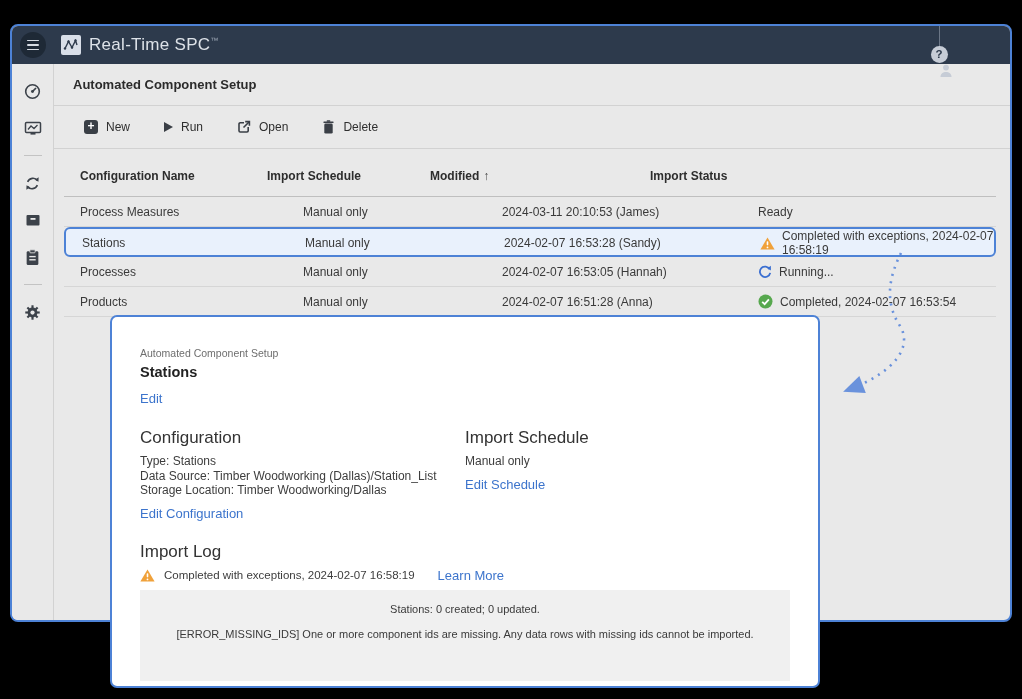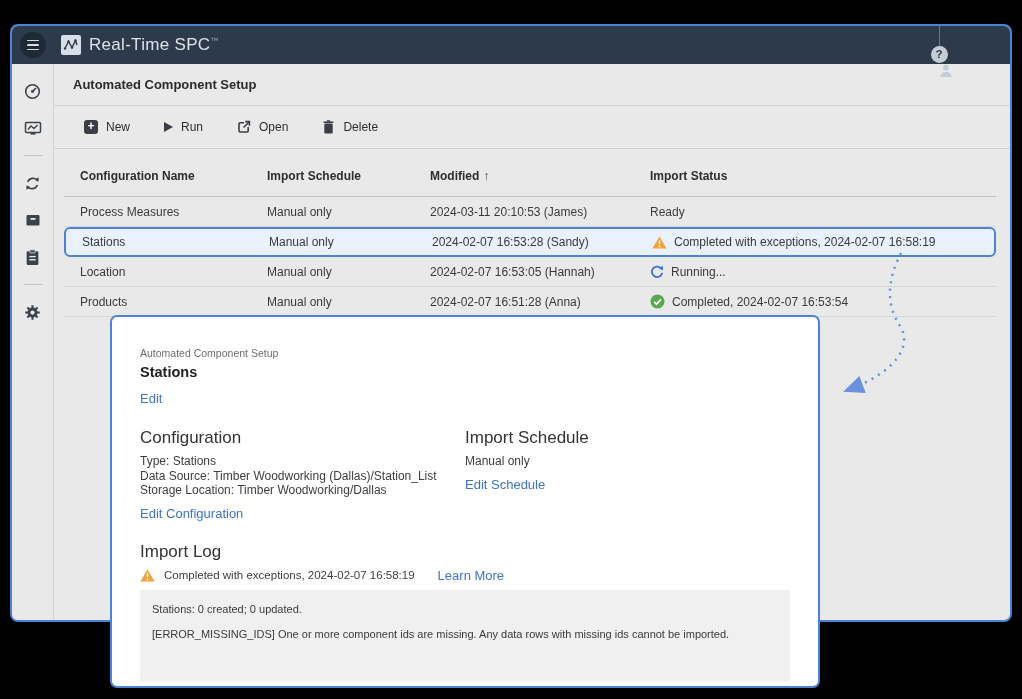--- a/index.html
+++ b/index.html
@@ -40,21 +40,21 @@
   .tool-btn { display:flex; align-items:center; gap:8px; font-size:12px; color:#2f2f2f; cursor:pointer; }
   .icon-new { width:14px; height:14px; background:#3a3f46; border-radius:3px; color:#fff; font-size:12px; line-height:13px; text-align:center; font-weight:700; }
   .icon-run { width:0; height:0; border-top:5.5px solid transparent; border-bottom:5.5px solid transparent; border-left:9px solid #3a3f46; }
 
   
   .table { margin:0 14px 0 10px; }
   .t-row { display:grid; grid-template-columns:187px 163px 220px 1fr; align-items:center; }
   .t-head { height:48px; align-items:end; padding-bottom:13px; border-bottom:1px solid #bfbfbf; }
   .t-head > div { font-size:12px; font-weight:700; color:#2d2d2d; padding-left:16px; cursor:pointer; }
   .sort-arrow { font-weight:400; margin-left:4px; color:#444; }
-  .t-body-row { height:30px; border-bottom:1px solid #d6d6d6; font-size:12px; color:#3a3a3a; cursor:pointer; }
+  .t-body-row { height:30px; border-bottom:1px solid #d6d6d6; font-size:12px; color:#3a3a3a; cursor:pointer;gap:36px; }
   .t-body-row > div { padding-left:16px; display:flex; align-items:center; gap:7px; }
   .t-body-row.selected { background:#e9f1fc; border:2px solid #4d82d6; border-radius:6px; height:30px; }
   .status-cell svg { flex-shrink:0; }
 
   
   .detail-panel {
     position:absolute; left:110px; top:315px; width:710px; height:373px;
     background:#fff; border:2px solid #4d82d6; border-radius:7px; z-index:10;
     padding:30px 28px 0 28px;
   }
@@ -64,21 +64,21 @@
   .p-edit { margin-bottom:21px; }
   .p-cols { display:flex; margin-bottom:20px; }
   .p-col-left { width:325px; }
   .p-heading { font-size:17px; font-weight:400; color:#333; margin-bottom:6px; }
   .p-line { font-size:12px; color:#3d3d3d; line-height:14.5px; }
   .p-link-row { margin-top:6px; }
   .p-log-heading { }
   .p-status-line { display:flex; align-items:center; gap:9px; font-size:11.5px; color:#3d3d3d; margin-bottom:7px; }
   .p-learn-more { margin-left:14px; }
   .p-log-box { height:91px; background:#f0f0f0; padding:13px 12px; }
-  .p-log-line { font-size:11px; color:#3a3a3a; }
+  .p-log-line { font-size:11px; color:#3a3a3a;text-align:center; }
   .p-log-line + .p-log-line { margin-top:13px; }
 
   
   .arrow-overlay { position:absolute; left:800px; top:235px; z-index:15; pointer-events:none; }
 </style>
 </head>
 <body>
 
 <div class="app-window">
 
@@ -226,21 +226,21 @@
             <svg width="15" height="13" viewBox="0 0 15 13">
               <path d="M7.5 0.5 L14.6 12.5 H0.4 Z" fill="#f0a13a"></path>
               <rect x="6.7" y="4.2" width="1.6" height="4.2" rx="0.8" fill="#fff"></rect>
               <circle cx="7.5" cy="10.4" r="0.9" fill="#fff"></circle>
             </svg>
             <span>Completed with exceptions, 2024-02-07 16:58:19</span>
           </div>
         </div>
 
         <div class="t-row t-body-row">
-          <div>Location</div>
+          <div>Processes</div>
           <div>Manual only</div>
           <div>2024-02-07 16:53:05 (Hannah)</div>
           <div class="status-cell">
             <svg width="14" height="14" viewBox="0 0 14 14">
               <path d="M11.6 4.2 A5.2 5.2 0 1 0 12.2 7.8" fill="none" stroke="#3b6fd1" stroke-width="1.8"></path>
               <polygon points="12.9,0.8 12.9,5.6 9.4,3.2" fill="#3b6fd1"></polygon>
             </svg>
             <span>Running...</span>
           </div>
         </div>

